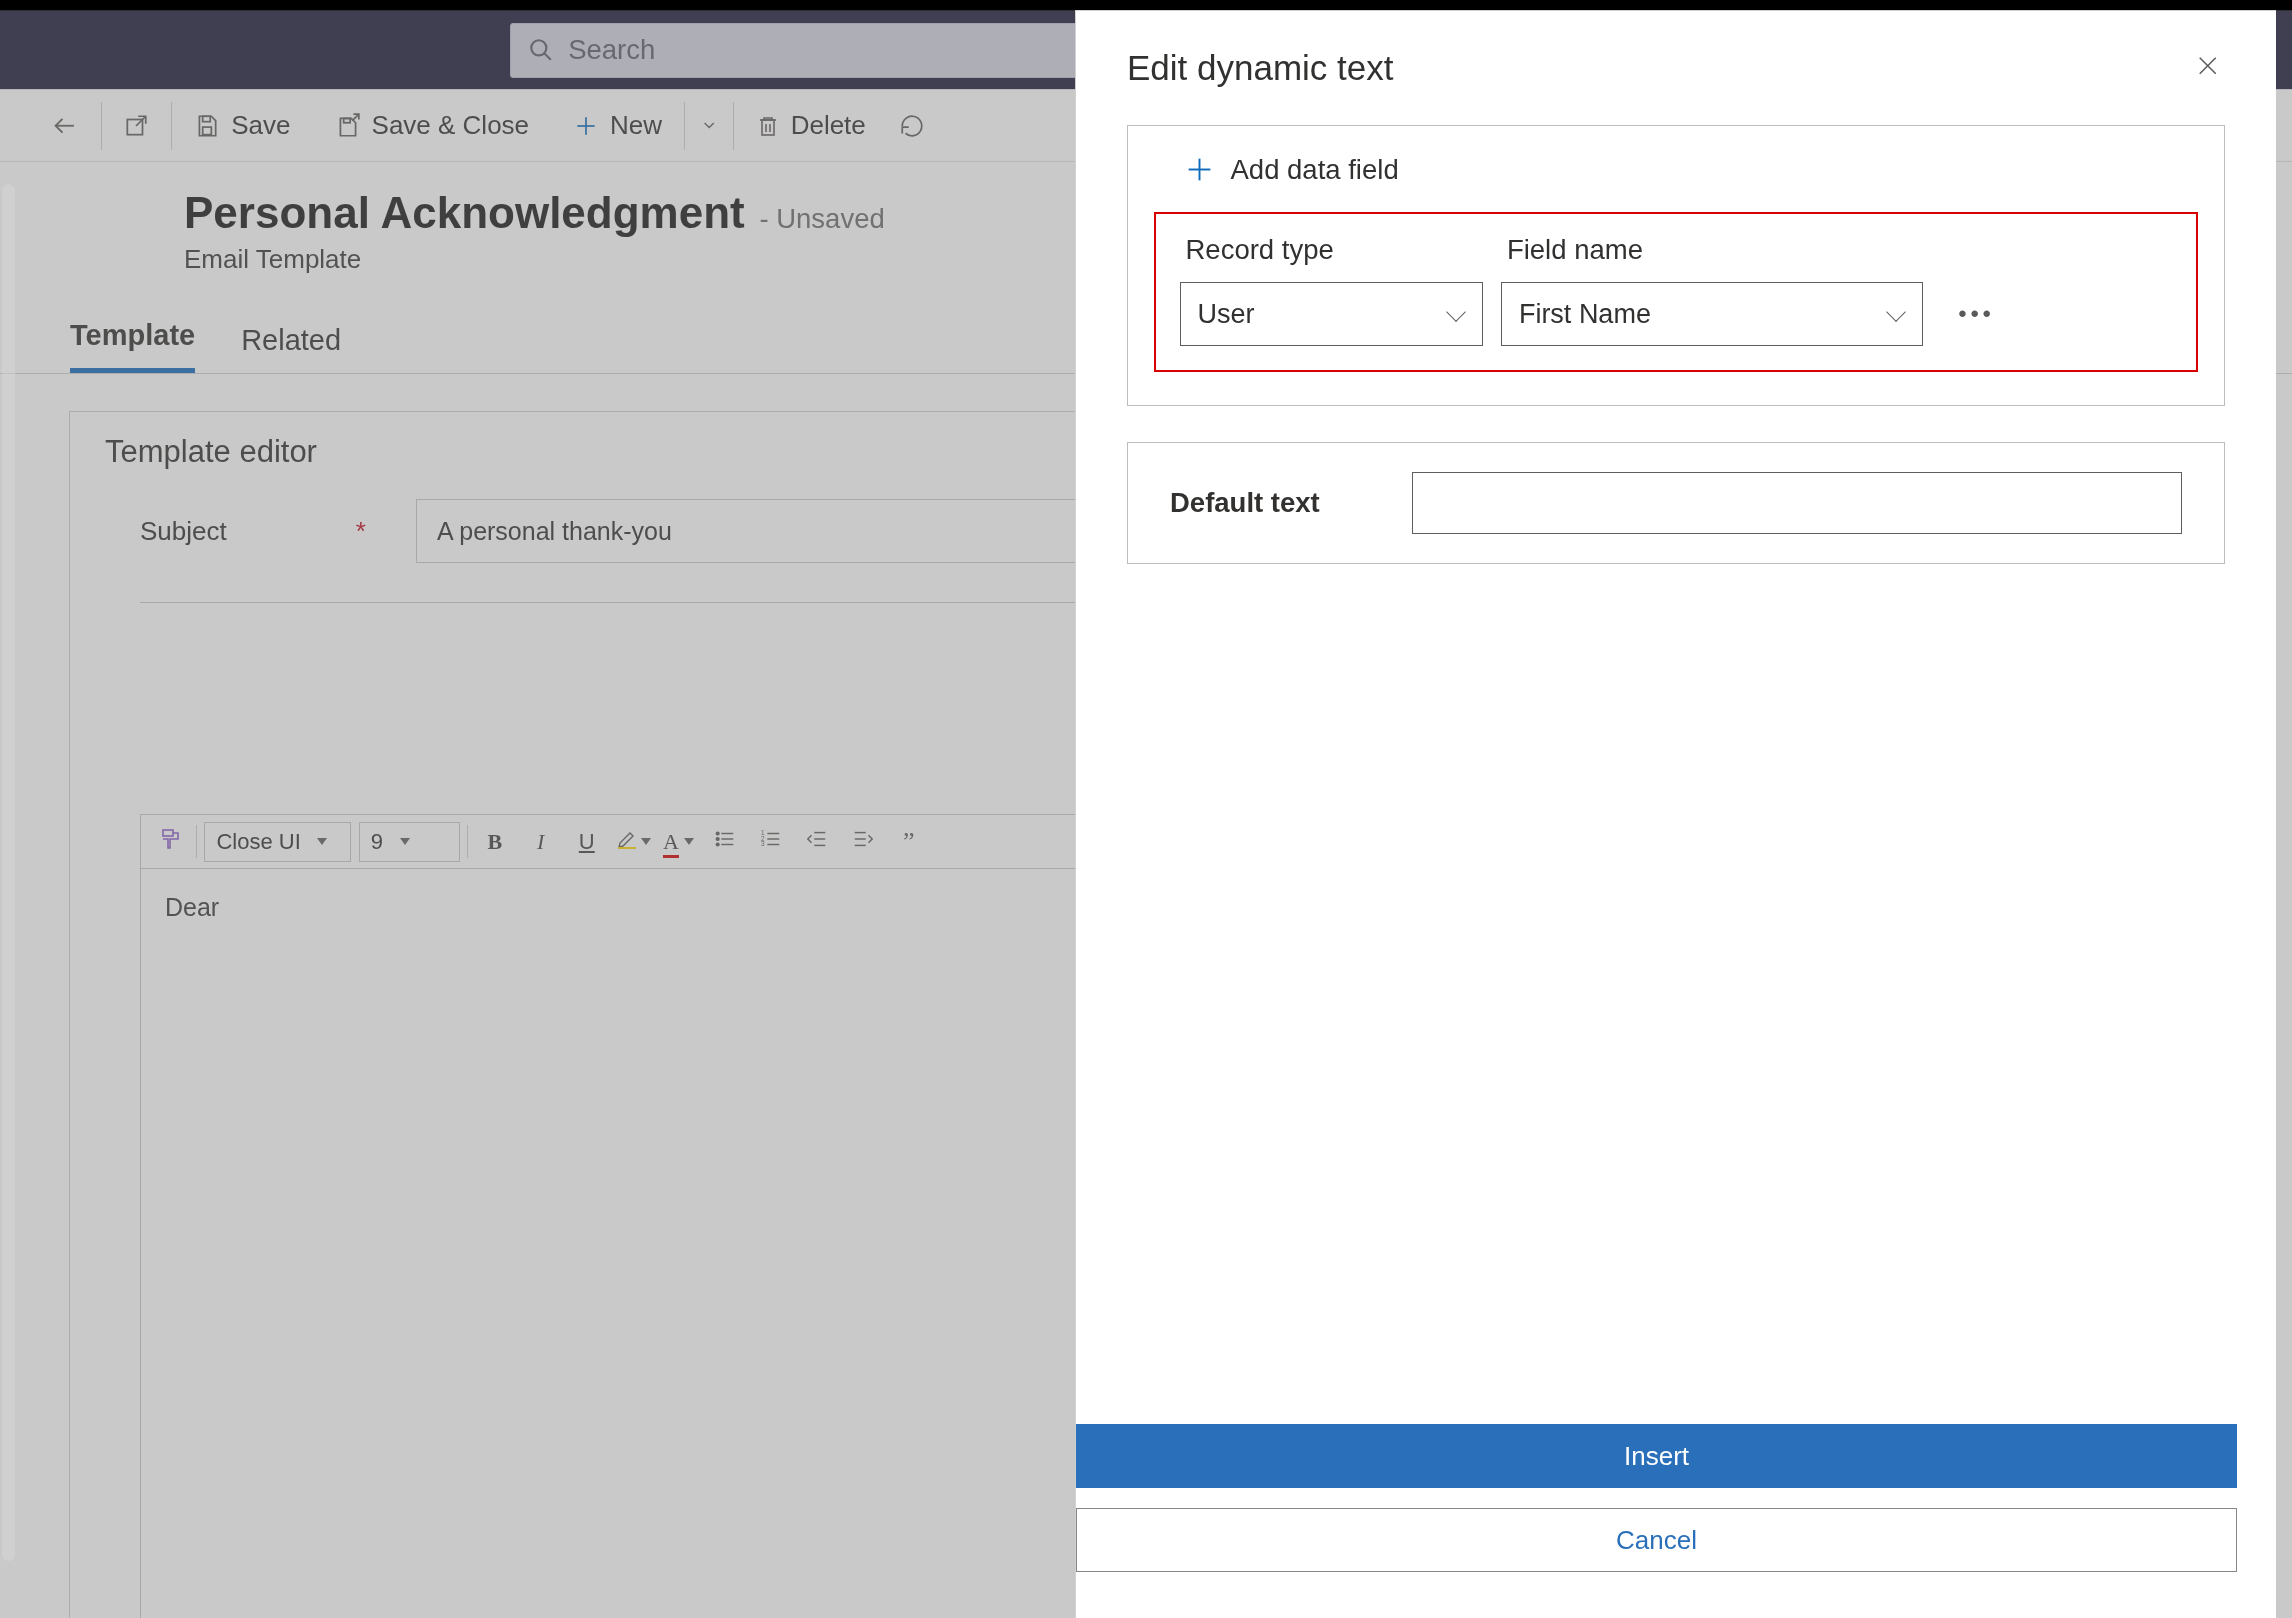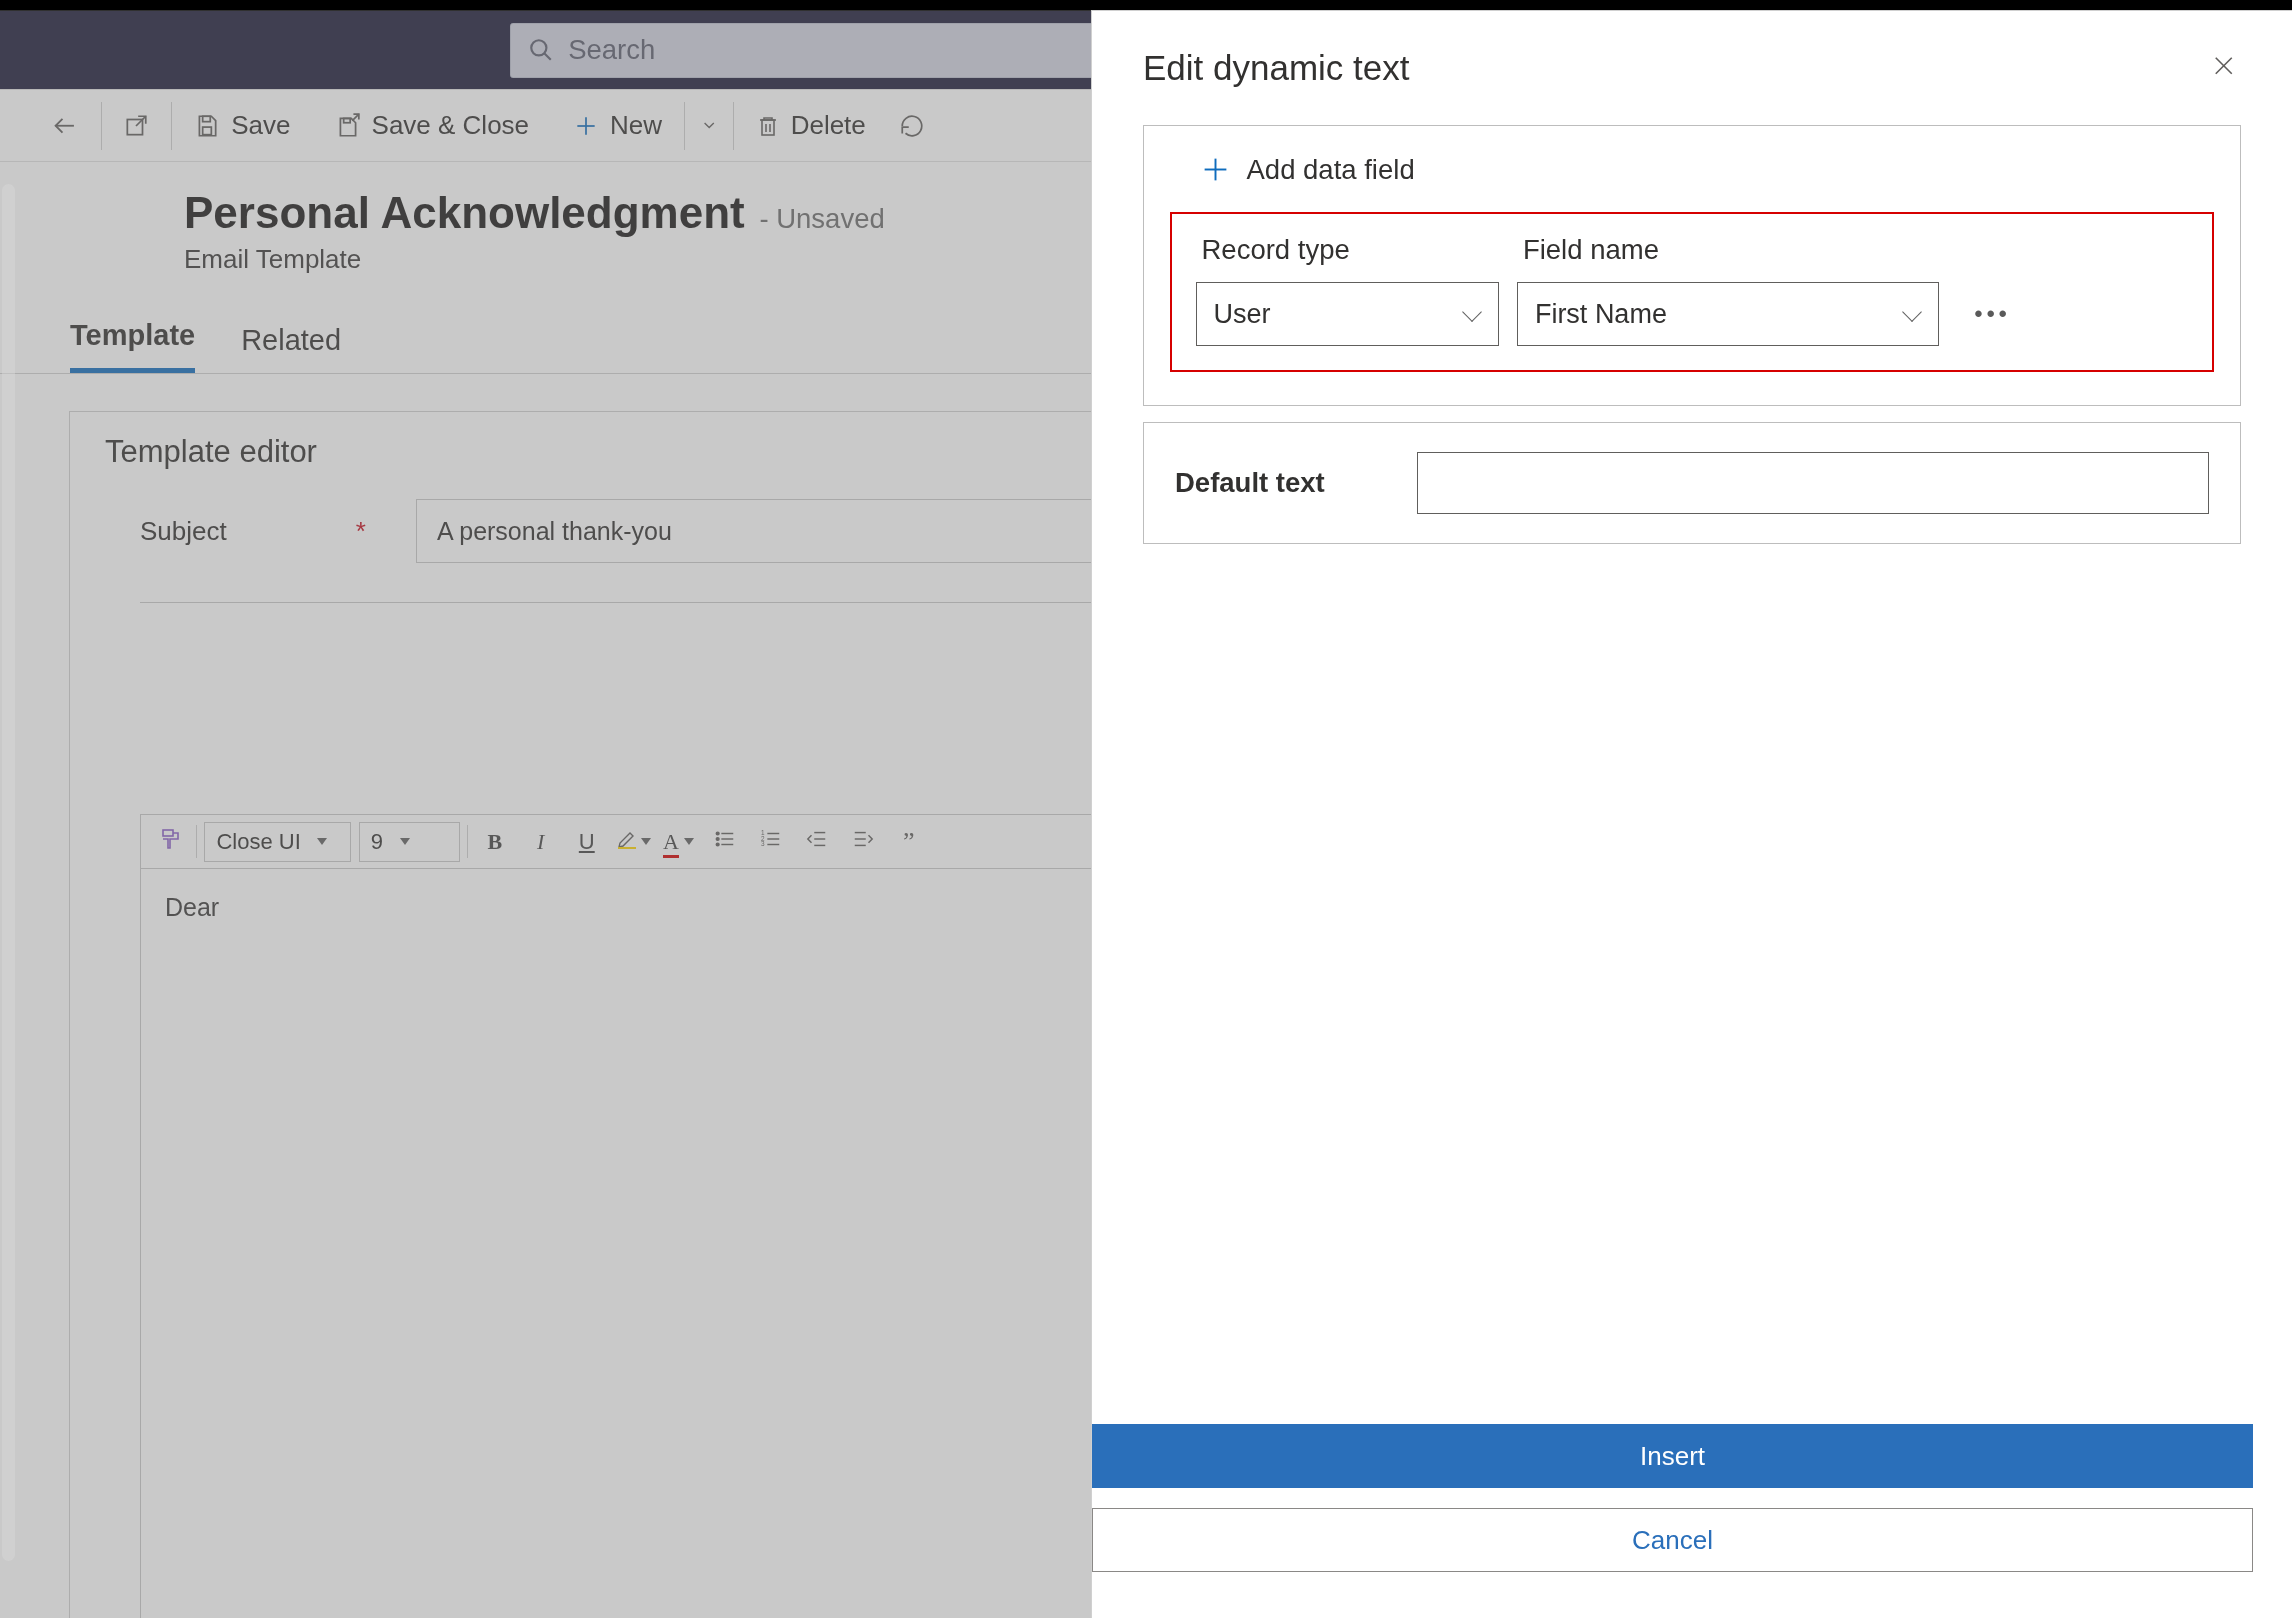--- a/index.html
+++ b/index.html
@@ -213,21 +213,21 @@
     position: absolute;
     inset: 10px 0 0 0;
     background: rgba(120,120,120,0.40);
     z-index: 50;
   }
 
   
   .panel {
     position: absolute;
     top: 10px;
-    right: 0;
+    right: 16px;
     bottom: 0;
     width: 1201px;
     background: #fff;
     border-left: 0.9px solid #d0d0d0;
     border-top: 0.9px solid #d0d0d0;
     z-index: 100;
     display: flex;
     flex-direction: column;
   }
   .panel-inner {
@@ -318,23 +318,23 @@
   .more-dots {
     margin-left: 16.5px;
     margin-bottom: 18.4px;
     font-size: 24px;
     color: #5a5a5a;
     letter-spacing: 3.7px;
     cursor: pointer;
   }
 
   .default-card {
-    margin-top: 16px;
+    margin-top: 36px;
     border: 0.9px solid #bdbdbd;
-    padding: 29px 31px;
+    padding: 29px 42px;
     display: flex;
     align-items: center;
     gap: 92px;
   }
   .default-label {
     font-size: 27.5px;
     font-weight: 600;
     color: #323130;
   }
   .default-input {

